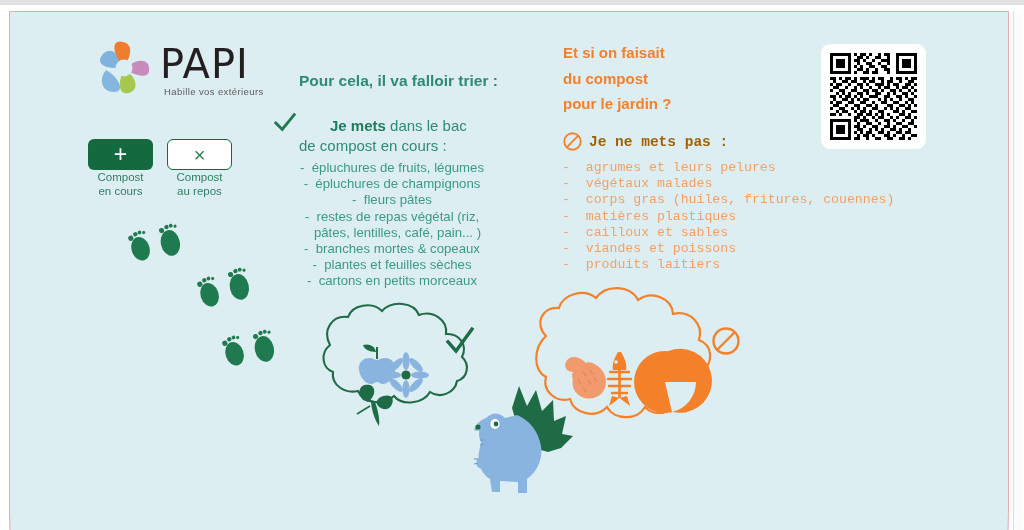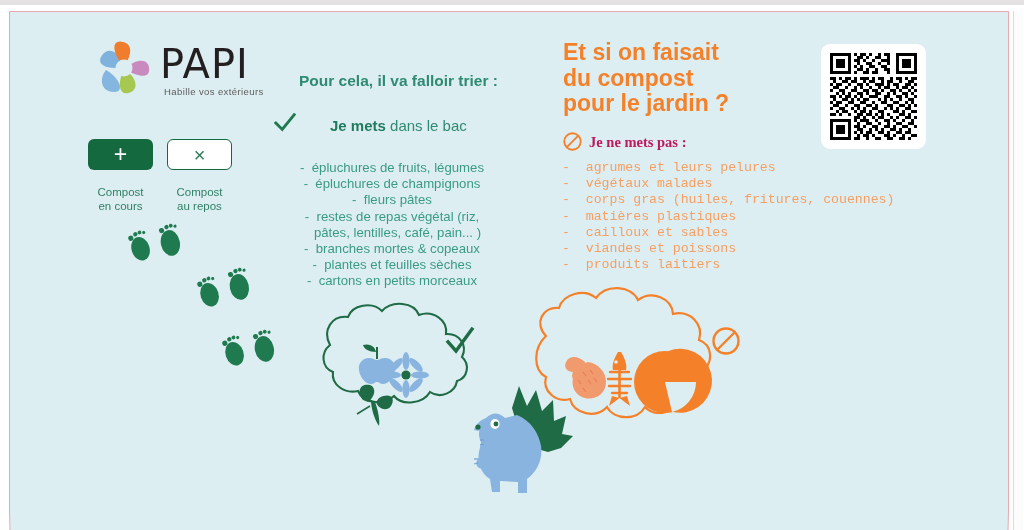--- a/index.html
+++ b/index.html
@@ -120,21 +120,21 @@
     height: 31px;
     border-radius: 6px;
     display: flex;
     align-items: center;
     justify-content: center;
   }
   .btn-filled { background: #15693f; }
   .btn-outline { background: #ffffff; border: 1.6px solid #15693f; box-sizing: border-box; }
   .btn-glyph-plus { color: #ffffff; font-size: 23px; line-height: 1; font-weight: 300; }
   .btn-glyph-x { color: #2e7c57; font-size: 20px; line-height: 1; font-weight: 300; }
-  .btn-labels { display: flex; gap: 14px; margin-top: 15px; }
+  .btn-labels { display: flex; gap: 14px; margin-top: 0; }
   .btn-label {
     width: 65px;
     text-align: center;
     color: #2f7f63;
     font-size: 11.5px;
     line-height: 14px;
     font-family: "Liberation Sans", sans-serif;
   }
 
   
@@ -175,41 +175,41 @@
   }
   .green-list li { list-style: none; }
   .green-list ul { margin: 0; padding: 0; }
   .li-row { white-space: pre; text-align: center; }
 
   
   .title-orange {
     position: absolute;
     left: 563px;
     top: 40px;
-    font-size: 23px;
+    font-size: 15px;
     font-weight: 700;
     line-height: 25.5px;
     color: #f4812a;
     font-family: "Liberation Sans", sans-serif;
   }
   .ban-icon {
     position: absolute;
     left: 562px;
     top: 131px;
     width: 21px;
     height: 21px;
   }
   .je-ne-mets {
     position: absolute;
     left: 589px;
     top: 134px;
     font-size: 14.5px;
     font-weight: 700;
-    color: #be185d;
-    font-family: Liberation Serif, serif;
+    color: #a16207;
+    font-family: Liberation Mono, monospace;
   }
   .orange-list {
     position: absolute;
     left: 562px;
     top: 160px;
     font-size: 13.2px;
     line-height: 16.2px;
     color: #f79f62;
     font-family: "Liberation Sans", sans-serif;
   }
@@ -277,20 +277,21 @@
     </div>
 
     <div class="hdr-trier">Pour cela, il va falloir trier :</div>
 
     <svg class="check-big" viewBox="0 0 24 24">
       <path d="M2 12 L 9 19 L 22 3" stroke="#1f7a4f" stroke-width="3.2" fill="none" stroke-linecap="square"></path>
     </svg>
 
     <div class="je-mets">
       <span><b>Je mets</b><span> dans le bac</span></span><br>
+      <span>de compost en cours :</span>
     </div>
 
     <div class="green-list">
       <ul>
         <li class="li-row">-  épluchures de fruits, légumes</li>
         <li class="li-row">-  épluchures de champignons</li>
         <li class="li-row">-  fleurs pâtes</li>
         <li class="li-row">-  restes de repas végétal (riz,</li>
         <li class="li-row">   pâtes, lentilles, café, pain... )</li>
         <li class="li-row">-  branches mortes &amp; copeaux</li>

